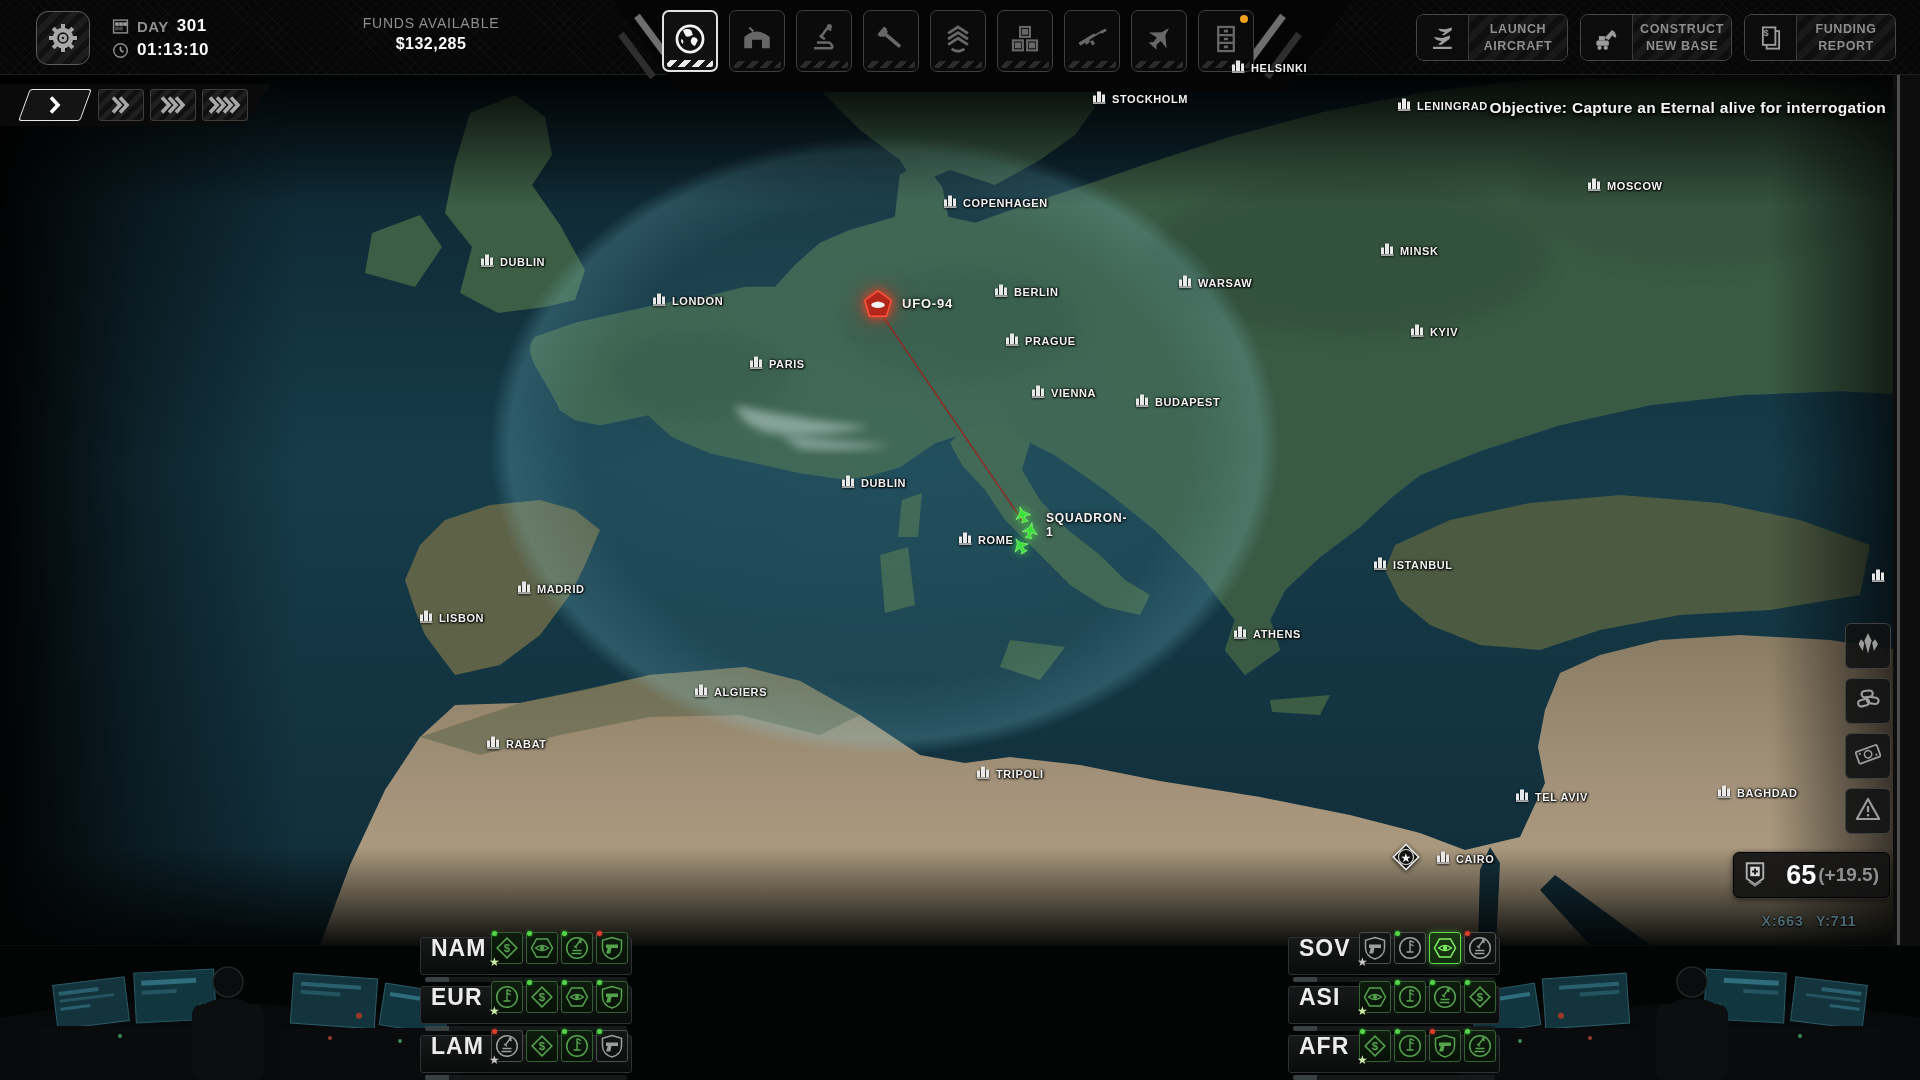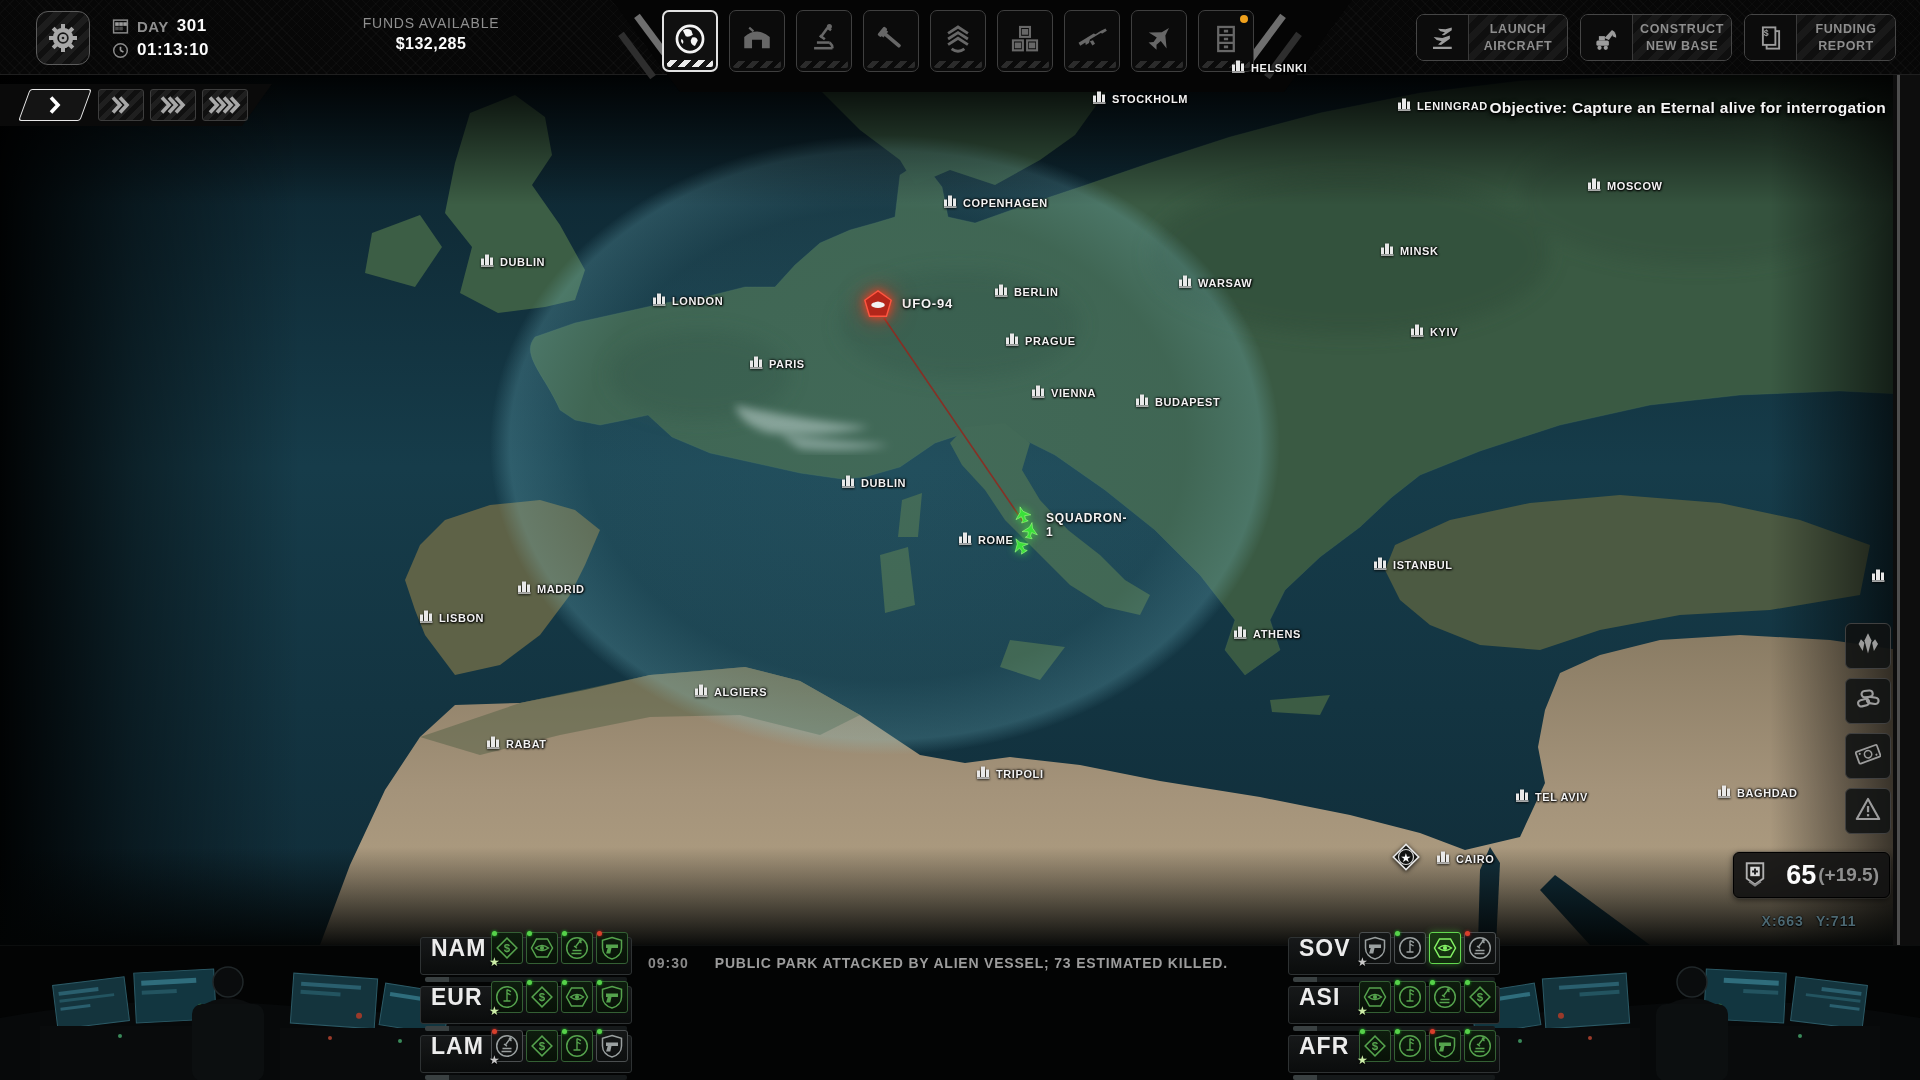--- a/index.html
+++ b/index.html
@@ -912,24 +912,20 @@
   </g>
   <rect x="40" y="80" width="180" height="55" fill="#090b0c"></rect>
   <rect x="280" y="82" width="170" height="53" fill="#090b0c"></rect>
   <circle cx="228" cy="36" r="15" fill="#0a0c0d" stroke="#202729" stroke-width="1.5"></circle>
   <path d="M198,62 Q228,42 258,62 L258,100 L198,100 Z" fill="#0b0d0e"></path>
   <rect x="192" y="58" width="72" height="77" rx="10" fill="#0c0f10"></rect>
   <circle cx="120" cy="90" r="2" fill="#3a8a5a"></circle>
           <circle cx="330" cy="92" r="2" fill="#9a3a2a"></circle>
           <circle cx="400" cy="95" r="2" fill="#3a8a5a"></circle>
 </svg></div>
-    <div class="ticker">
-      <span class="t-time">09:30</span>
-      <span class="t-msg">PUBLIC PARK ATTACKED BY ALIEN VESSEL;  73 ESTIMATED KILLED.</span>
-    </div>
   </div>
 
   <div id="regions-left" class="regions">
       <div class="region-row">
         <span class="region-label">NAM</span>
         <span class="tiles">
           <span class="tile green">
         <svg width="26" height="26" viewBox="0 0 26 26">
               <rect x="6" y="6" width="14" height="14" transform="rotate(45 13 13)" fill="none" stroke="currentColor" stroke-width="1.5"></rect>
               <text x="13" y="17.3" font-size="11.5" font-weight="bold" text-anchor="middle" fill="currentColor" font-family="Liberation Sans,sans-serif">$</text>

